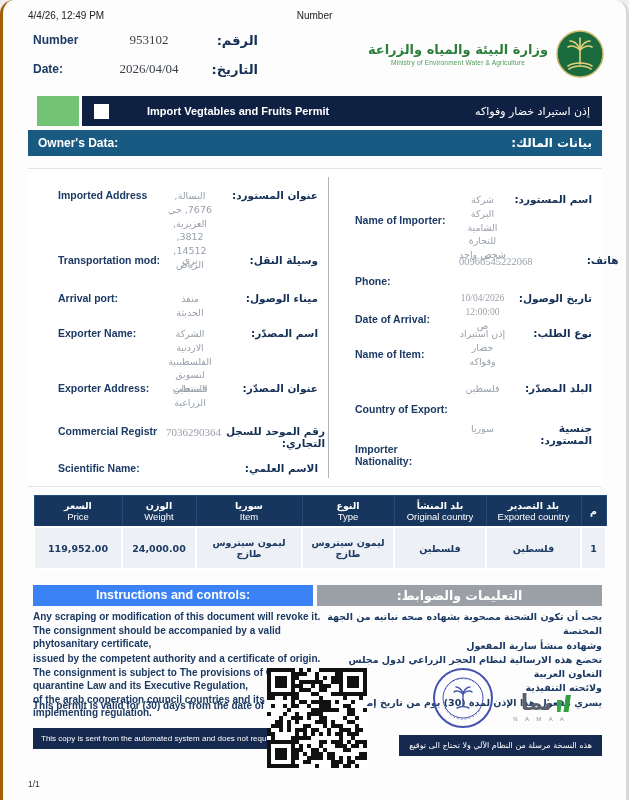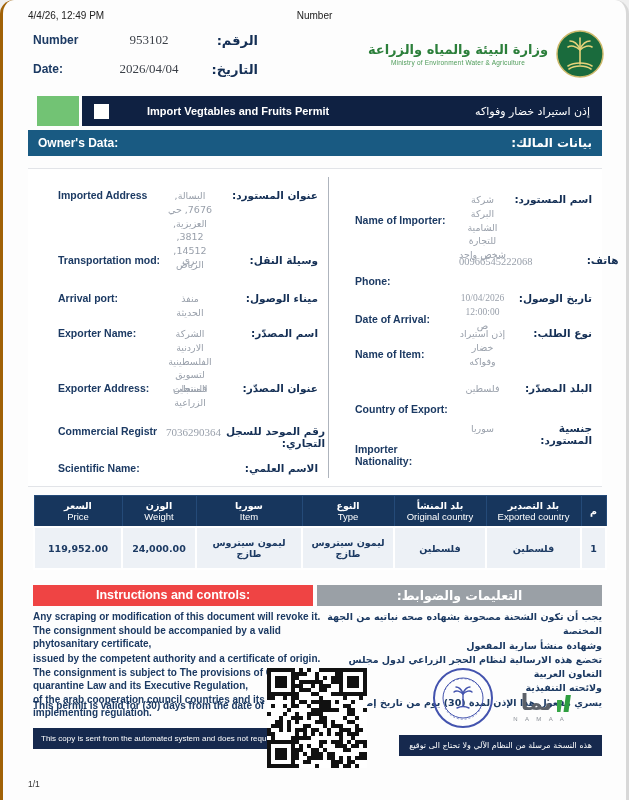--- a/index.html
+++ b/index.html
@@ -55,21 +55,21 @@
   .ar-val { direction:rtl; font-family:"DejaVu Sans", sans-serif; }
 
   
   .ptable { position:absolute; left:30px; right:27px; top:495px; border-collapse:collapse; table-layout:fixed; width:572px; }
   .ptable th { background:#17365d; color:#fff; font-size:9.5px; font-weight:bold; padding:4px 2px; border:1px solid #244a78; }
   .ptable th .h-ar { display:block; direction:rtl; font-family:"DejaVu Sans", sans-serif; }
   .ptable th .h-en { display:block; font-weight:normal; }
   .ptable td { background:#edf1f6; color:#1c3a63; font-weight:bold; font-size:9.5px; text-align:center; padding:9px 2px; border:2px solid #fff; font-family:"DejaVu Sans", sans-serif; }
 
   
-  .instr-head-en { position:absolute; left:30px; top:585px; width:280px; height:21px; background:#ef4444; color:#fff; font-size:12.5px; font-weight:bold; text-align:center; line-height:21px; }
+  .instr-head-en { position:absolute; left:30px; top:585px; width:280px; height:21px; background:#3b82f6; color:#fff; font-size:12.5px; font-weight:bold; text-align:center; line-height:21px; }
   .instr-head-ar { position:absolute; right:24px; top:585px; width:285px; height:21px; background:#9aa0a6; color:#fff; font-size:12.5px; font-weight:bold; text-align:center; line-height:21px; direction:rtl; font-family:"DejaVu Sans", sans-serif; }
   .instr-en { position:absolute; left:30px; top:610px; width:288px; font-size:10px; font-weight:bold; color:#1c3a63; line-height:1.32; }
   .instr-en div { margin-bottom:1px; }
   .instr-valid { position:absolute; left:30px; top:700px; width:288px; font-size:10px; font-weight:bold; color:#1c3a63; }
   .instr-ar { position:absolute; right:24px; top:610px; width:290px; font-size:9.5px; font-weight:bold; color:#1c3a63; line-height:1.5; text-align:right; direction:rtl; font-family:"DejaVu Sans", sans-serif; }
 
   .badge-en { position:absolute; left:30px; top:728px; background:#16294e; color:#fff; font-size:8px; padding:6px 8px; }
   .badge-ar { position:absolute; right:24px; top:735px; background:#16294e; color:#fff; font-size:8px; padding:6px 10px; direction:rtl; font-family:"DejaVu Sans", sans-serif; }
 
   

